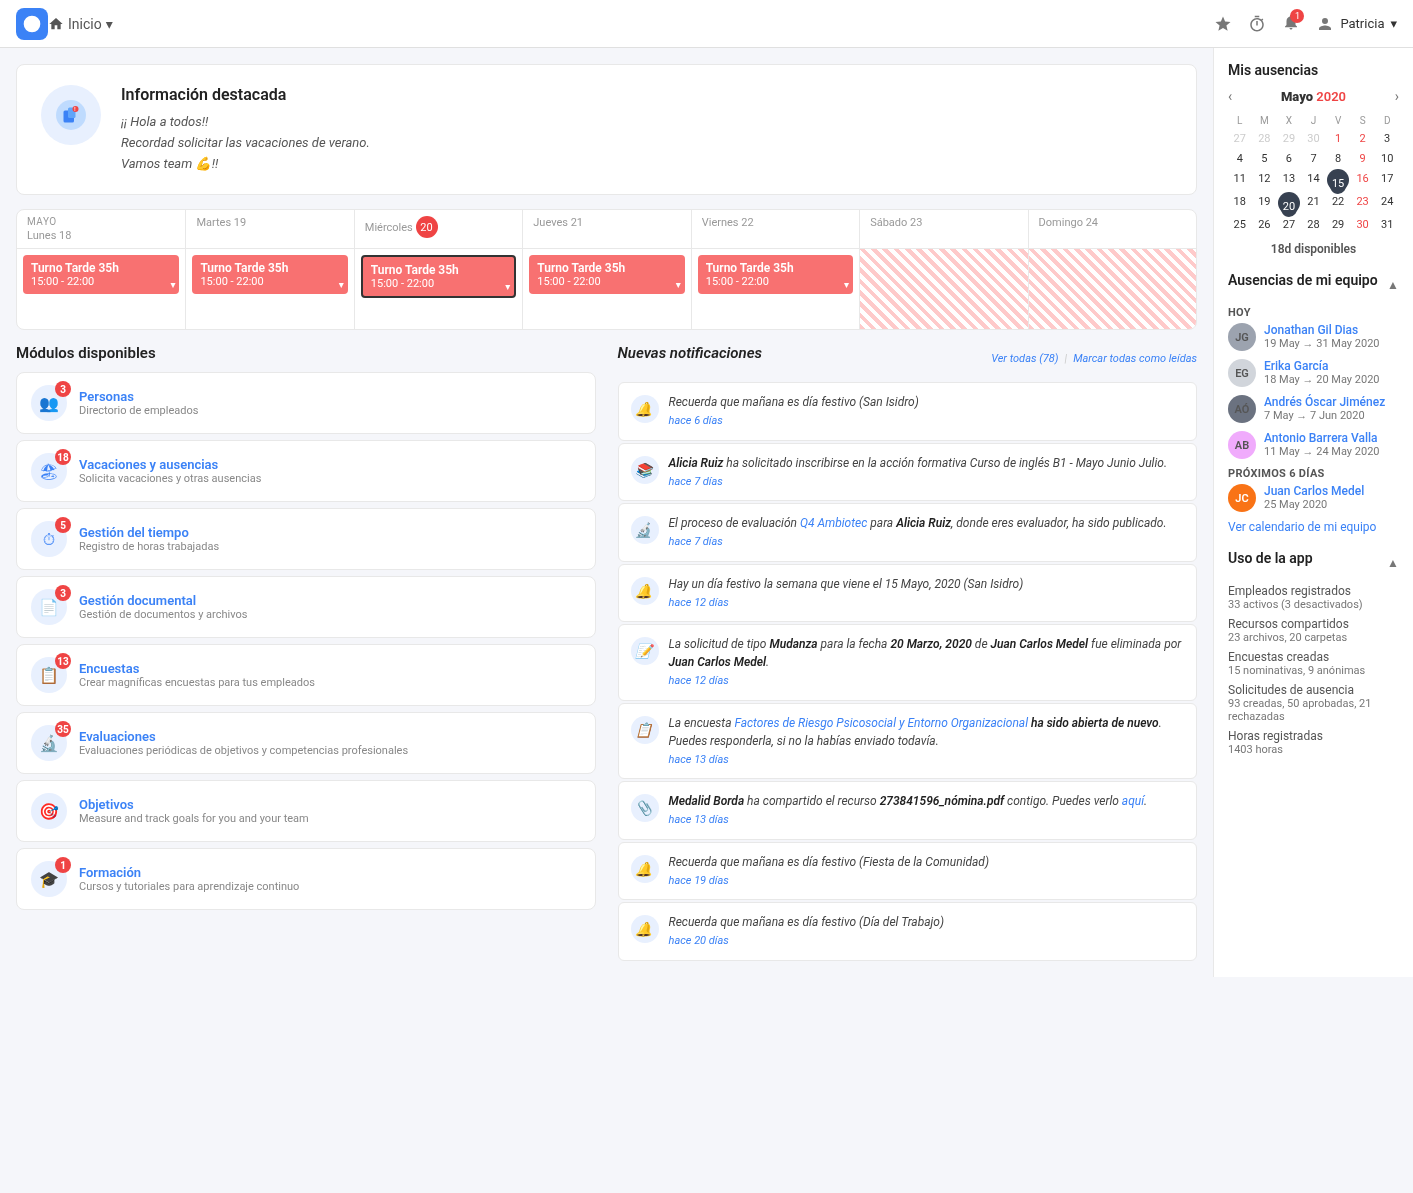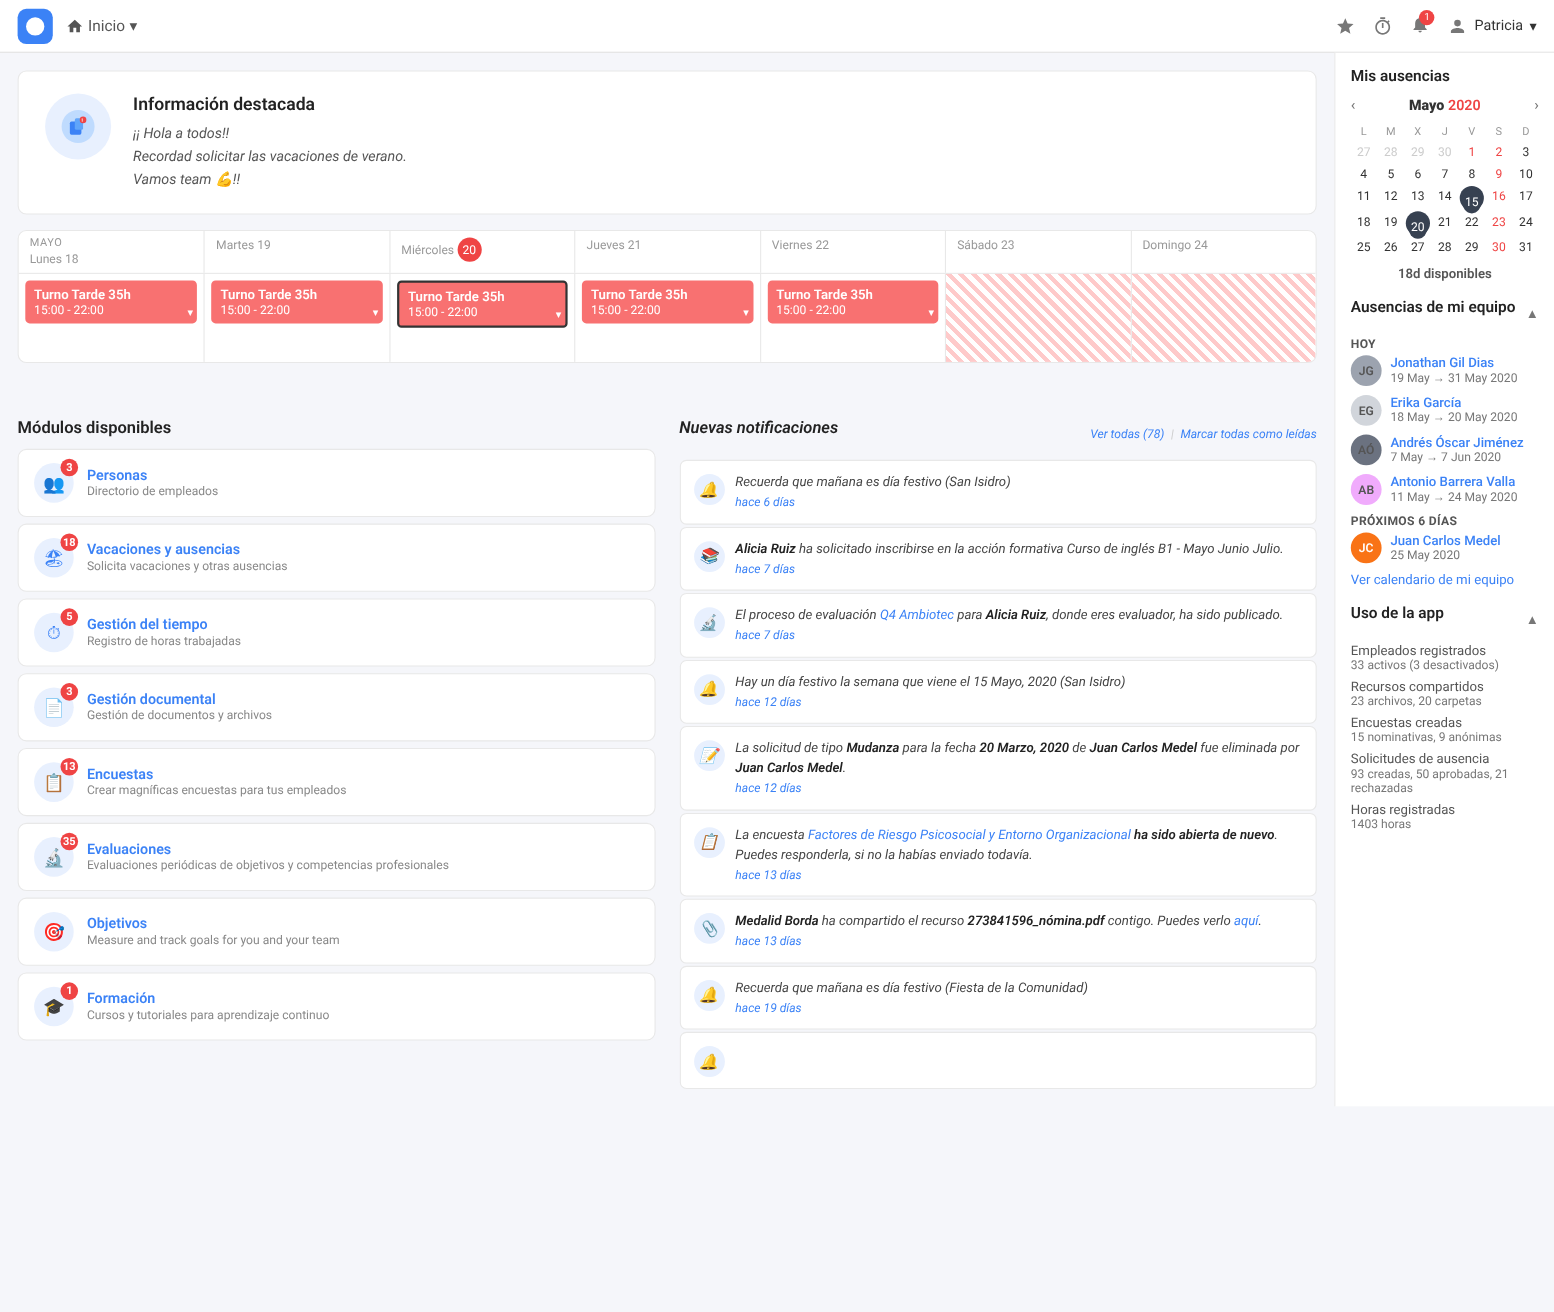--- a/index.html
+++ b/index.html
@@ -1,19 +1,19 @@
 <!DOCTYPE html>
 <html><head>
   <meta charset="utf-8">
   <style>
     * { box-sizing: border-box; margin: 0; padding: 0; }
     body { font-family: -apple-system, BlinkMacSystemFont, 'Segoe UI', Roboto, sans-serif; background: #f5f6fa; font-size: 13px; color: #333; }
 
     
-    .topnav { display: flex; align-items: center; background: #fff; height: 48px; padding: 0 16px; border-bottom: 1px solid #e0e0e0; gap: 12px; }
+    .topnav { display: flex; align-items: center; background: #fff; height: 48px; padding: 0 16px; border-bottom: 1px solid #e0e0e0; }
     .topnav-logo { width: 32px; height: 32px; background: #3b82f6; border-radius: 8px; display: flex; align-items: center; justify-content: center; }
     .topnav-logo svg { width: 20px; height: 20px; fill: white; }
     .topnav-home { display: flex; align-items: center; gap: 4px; color: #555; font-size: 14px; cursor: pointer; }
     .topnav-home svg { width: 16px; height: 16px; fill: #555; }
     .topnav-spacer { flex: 1; }
     .topnav-icons { display: flex; align-items: center; gap: 16px; color: #555; }
     .topnav-icons svg { width: 18px; height: 18px; fill: #777; cursor: pointer; }
     .bell-wrap { position: relative; cursor: pointer; }
     .bell-badge { position: absolute; top: -4px; right: -4px; background: #ef4444; color: white; border-radius: 50%; width: 14px; height: 14px; font-size: 9px; display: flex; align-items: center; justify-content: center; }
     .topnav-user { display: flex; align-items: center; gap: 6px; cursor: pointer; font-size: 13px; color: #333; }
@@ -38,21 +38,21 @@
     .sched-cell { border-left: 1px solid #e8e8e8; min-height: 80px; }
     .sched-cell:first-child { border-left: none; }
     .shift-card { background: #f87171; color: white; margin: 6px; border-radius: 4px; padding: 6px 8px; font-size: 11px; position: relative; }
     .shift-card.selected { border: 2px solid #333; }
     .shift-title { font-weight: 600; font-size: 12px; }
     .shift-time { font-size: 11px; }
     .shift-arrow { position: absolute; right: 4px; bottom: 4px; font-size: 10px; }
     .weekend-cell { background: repeating-linear-gradient(45deg, #fecaca 0px, #fecaca 4px, #fff 4px, #fff 8px); }
 
     
-    .two-col { display: flex; gap: 22px; margin-top: 36px; }
+    .two-col { display: flex; gap: 22px; }
     .col-left { flex: 1; min-width: 0; }
     .col-right { flex: 1; min-width: 0; font-style: italic; }
 
     
     .section-title { font-size: 15px; font-weight: 600; margin-bottom: 10px; color: #222; }
     .module-list { display: flex; flex-direction: column; gap: 6px; }
     .module-item { background: #fff; border: 1px solid #e8e8e8; border-radius: 8px; padding: 12px 14px; display: flex; align-items: center; gap: 12px; cursor: pointer; }
     .module-badge-wrap { position: relative; }
     .module-icon { width: 36px; height: 36px; background: #e8f0fe; border-radius: 50%; display: flex; align-items: center; justify-content: center; color: #3b82f6; font-size: 16px; }
     .module-badge { position: absolute; top: -4px; right: -4px; background: #ef4444; color: white; border-radius: 50%; width: 16px; height: 16px; font-size: 10px; display: flex; align-items: center; justify-content: center; font-weight: 700; }
@@ -382,20 +382,24 @@
             </div>
             <div class="notif-item">
               <div class="notif-icon">🔔</div>
   <div class="notif-text">
     Recuerda que mañana es día festivo (Fiesta de la Comunidad)
     <a class="notif-time">hace 19 días</a>
   </div>
             </div>
             <div class="notif-item">
               <div class="notif-icon">🔔</div>
+  <div class="notif-text">
+    Recuerda que mañana es día festivo (Día del Trabajo)
+    <a class="notif-time">hace 20 días</a>
+  </div>
             </div>
           </div>
       </div>
     </div>
   </div>
 
   <div class="right-panel">
 
     <div>
       <div class="panel-section-title">Mis ausencias</div>

